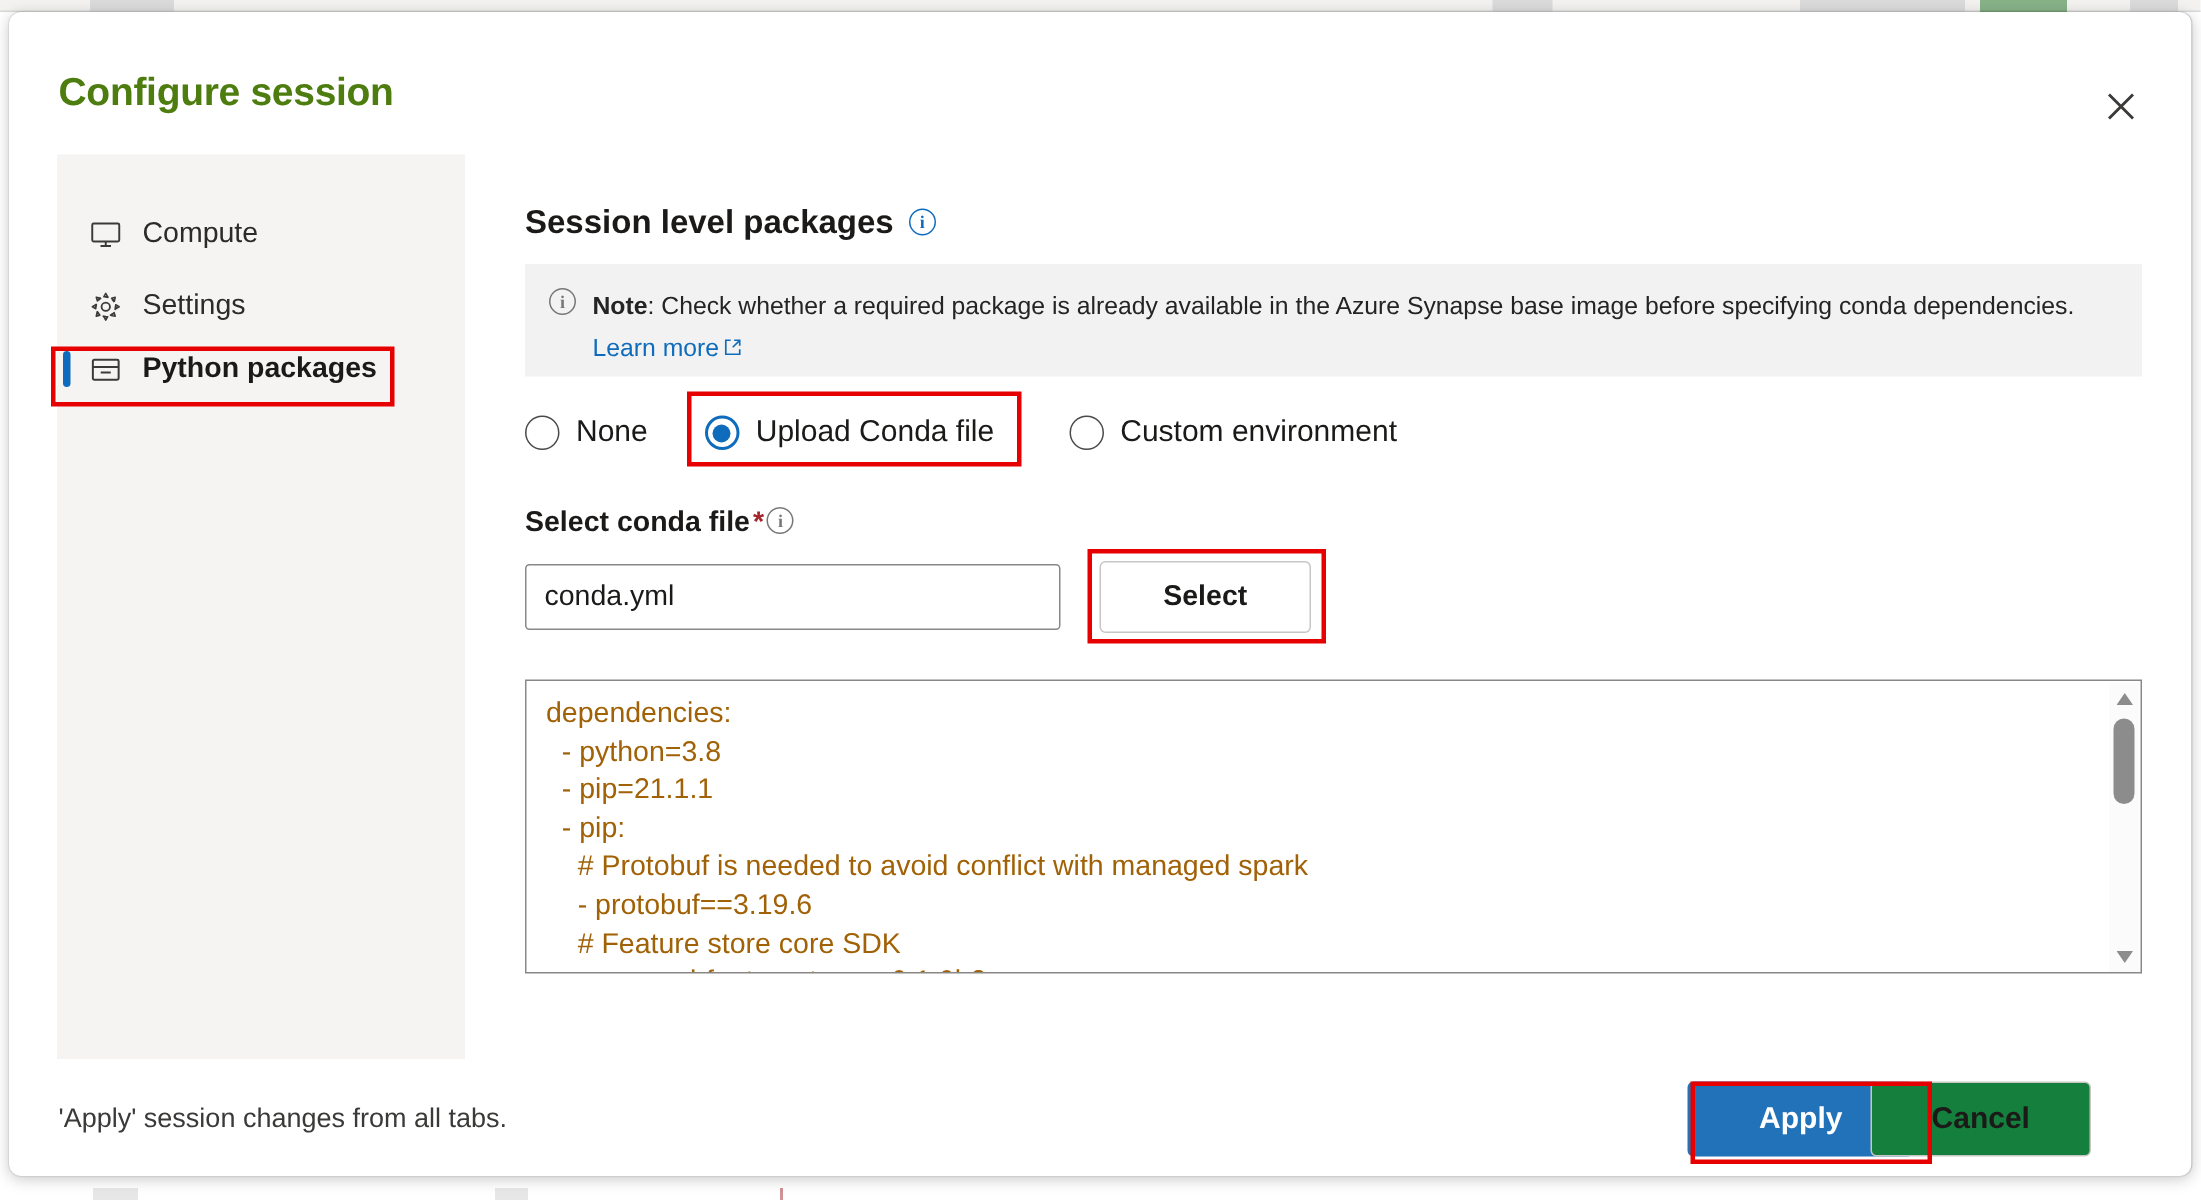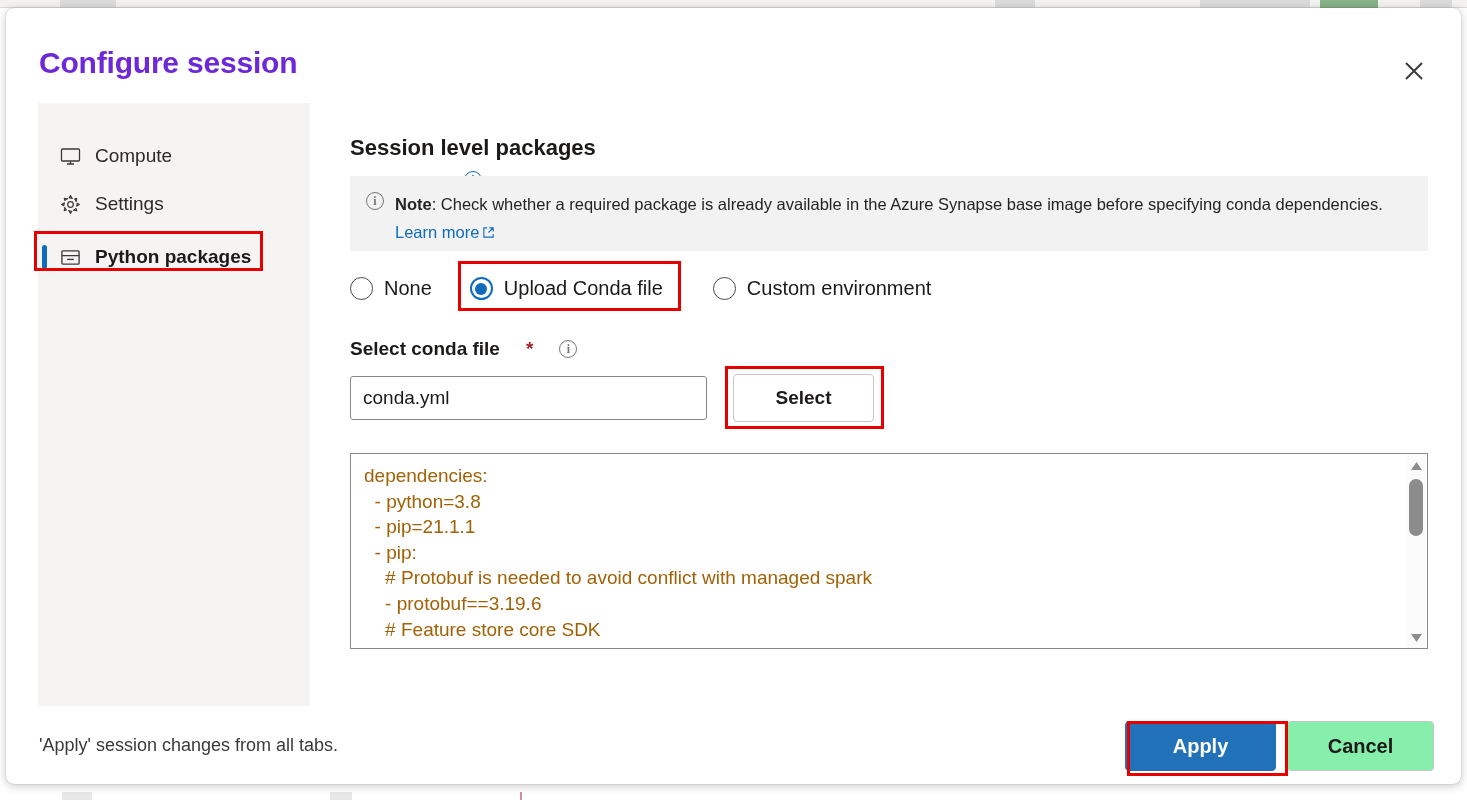--- a/index.html
+++ b/index.html
@@ -33,21 +33,21 @@
     left: 6px; top: 8px;
     width: 1455px; height: 776px;
     background: #ffffff;
     border-radius: 8px;
     box-shadow: 0 2px 10px rgba(0,0,0,.22), 0 0 1px rgba(0,0,0,.35);
     overflow: hidden;
   }
 
   .dlg-title {
     position: absolute; left: 33px; top: 38px;
-    font-size: 30px; font-weight: bold; color: #6d28d9;
+    font-size: 26px; font-weight: bold; color: #4d7c0f;
     letter-spacing: -.2px;
   }
   .close-btn {
     position: absolute; right: 28px; top: 44px;
     width: 38px; height: 38px;
     display: flex; align-items: center; justify-content: center;
     background: none; border: none; cursor: pointer;
   }
   .close-btn svg { display: block; }
 
@@ -71,29 +71,29 @@
   .nav-item.selected {
     background: #f5f4f2;
     font-weight: bold; color: #1b1a19;
   }
   .nav-item.selected .sel-bar {
     position: absolute; left: 4px; top: 8px;
     width: 5px; height: 24px; background: #0f6cbd; border-radius: 3px;
   }
   #nav0 { top: 33px; }
   #nav1 { top: 81px; }
-  #nav2 { top: 134px; }
+  #nav2 { top: 123px; }
 
   
   .content { position: absolute; left: 338px; top: 95px; width: 1090px; }
 
   .section-head {
     position: absolute; left: 6px; top: 32px;
     display: flex; align-items: center; gap: 10px;
-    font-size: 22px; font-weight: bold; color: #1b1a19; flex-direction: column;
+    font-size: 22px; font-weight: bold; color: #1b1a19;
   }
 
   .info-circle {
     width: 18px; height: 18px; border-radius: 50%;
     border: 1.6px solid #0f6cbd; color: #0f6cbd;
     font-size: 12px; font-weight: bold; font-family: "Liberation Serif", serif;
     display: inline-flex; align-items: center; justify-content: center;
     line-height: 1; cursor: pointer; flex: none;
   }
   .info-circle.gray { border-color: #777; color: #777; }
@@ -129,21 +129,21 @@
   .radio.checked .rd { border: 2px solid #0f6cbd; }
   .radio.checked .rd::after {
     content: ""; width: 12px; height: 12px; border-radius: 50%;
     background: #0f6cbd;
   }
   #rad0 { margin-right: 28px; }
   #rad1 { margin-right: 36px; padding: 6px 14px 6px 10px; }
 
   .field-label {
     position: absolute; left: 6px; top: 235px;
-    display: flex; align-items: center; gap: 26px;
+    display: flex; gap: 2px;
     font-size: 19px; font-weight: bold; color: #1b1a19;
   }
   .req { color: #a4262c; font-weight: bold; }
 
   .file-input {
     position: absolute; left: 6px; top: 273px;
     width: 357px; height: 44px;
     border: 1px solid #8a8886; border-radius: 3px;
     background: #fff;
     font-size: 19px; color: #1b1a19;
@@ -196,23 +196,23 @@
     font-size: 18px; color: #3b3a39;
   }
   .apply-btn {
     position: absolute; left: 1119px; top: 713px;
     width: 151px; height: 50px;
     background: #2272b9; border: 1px solid #2272b9; border-radius: 4px;
     color: #fff; font-size: 20px; font-weight: bold; cursor: pointer;
     font-family: "Liberation Sans", sans-serif;
   }
   .cancel-btn {
-    position: absolute; left: 1281px; top: 713px;
+    position: absolute; left: 1241px; top: 713px;
     width: 147px; height: 50px;
-    background: #86efac; border: 1px solid #c8c6c4; border-radius: 4px;
+    background: #15803d; border: 1px solid #c8c6c4; border-radius: 4px;
     color: #1b1a19; font-size: 20px; font-weight: bold; cursor: pointer;
     font-family: "Liberation Sans", sans-serif;
   }
 
   
   .anno {
     position: absolute; border: 3px solid #e60000;
     pointer-events: none; z-index: 40;
   }
   #anno-nav    { left: 28px;   top: 223px; width: 229px; height: 40px; }

